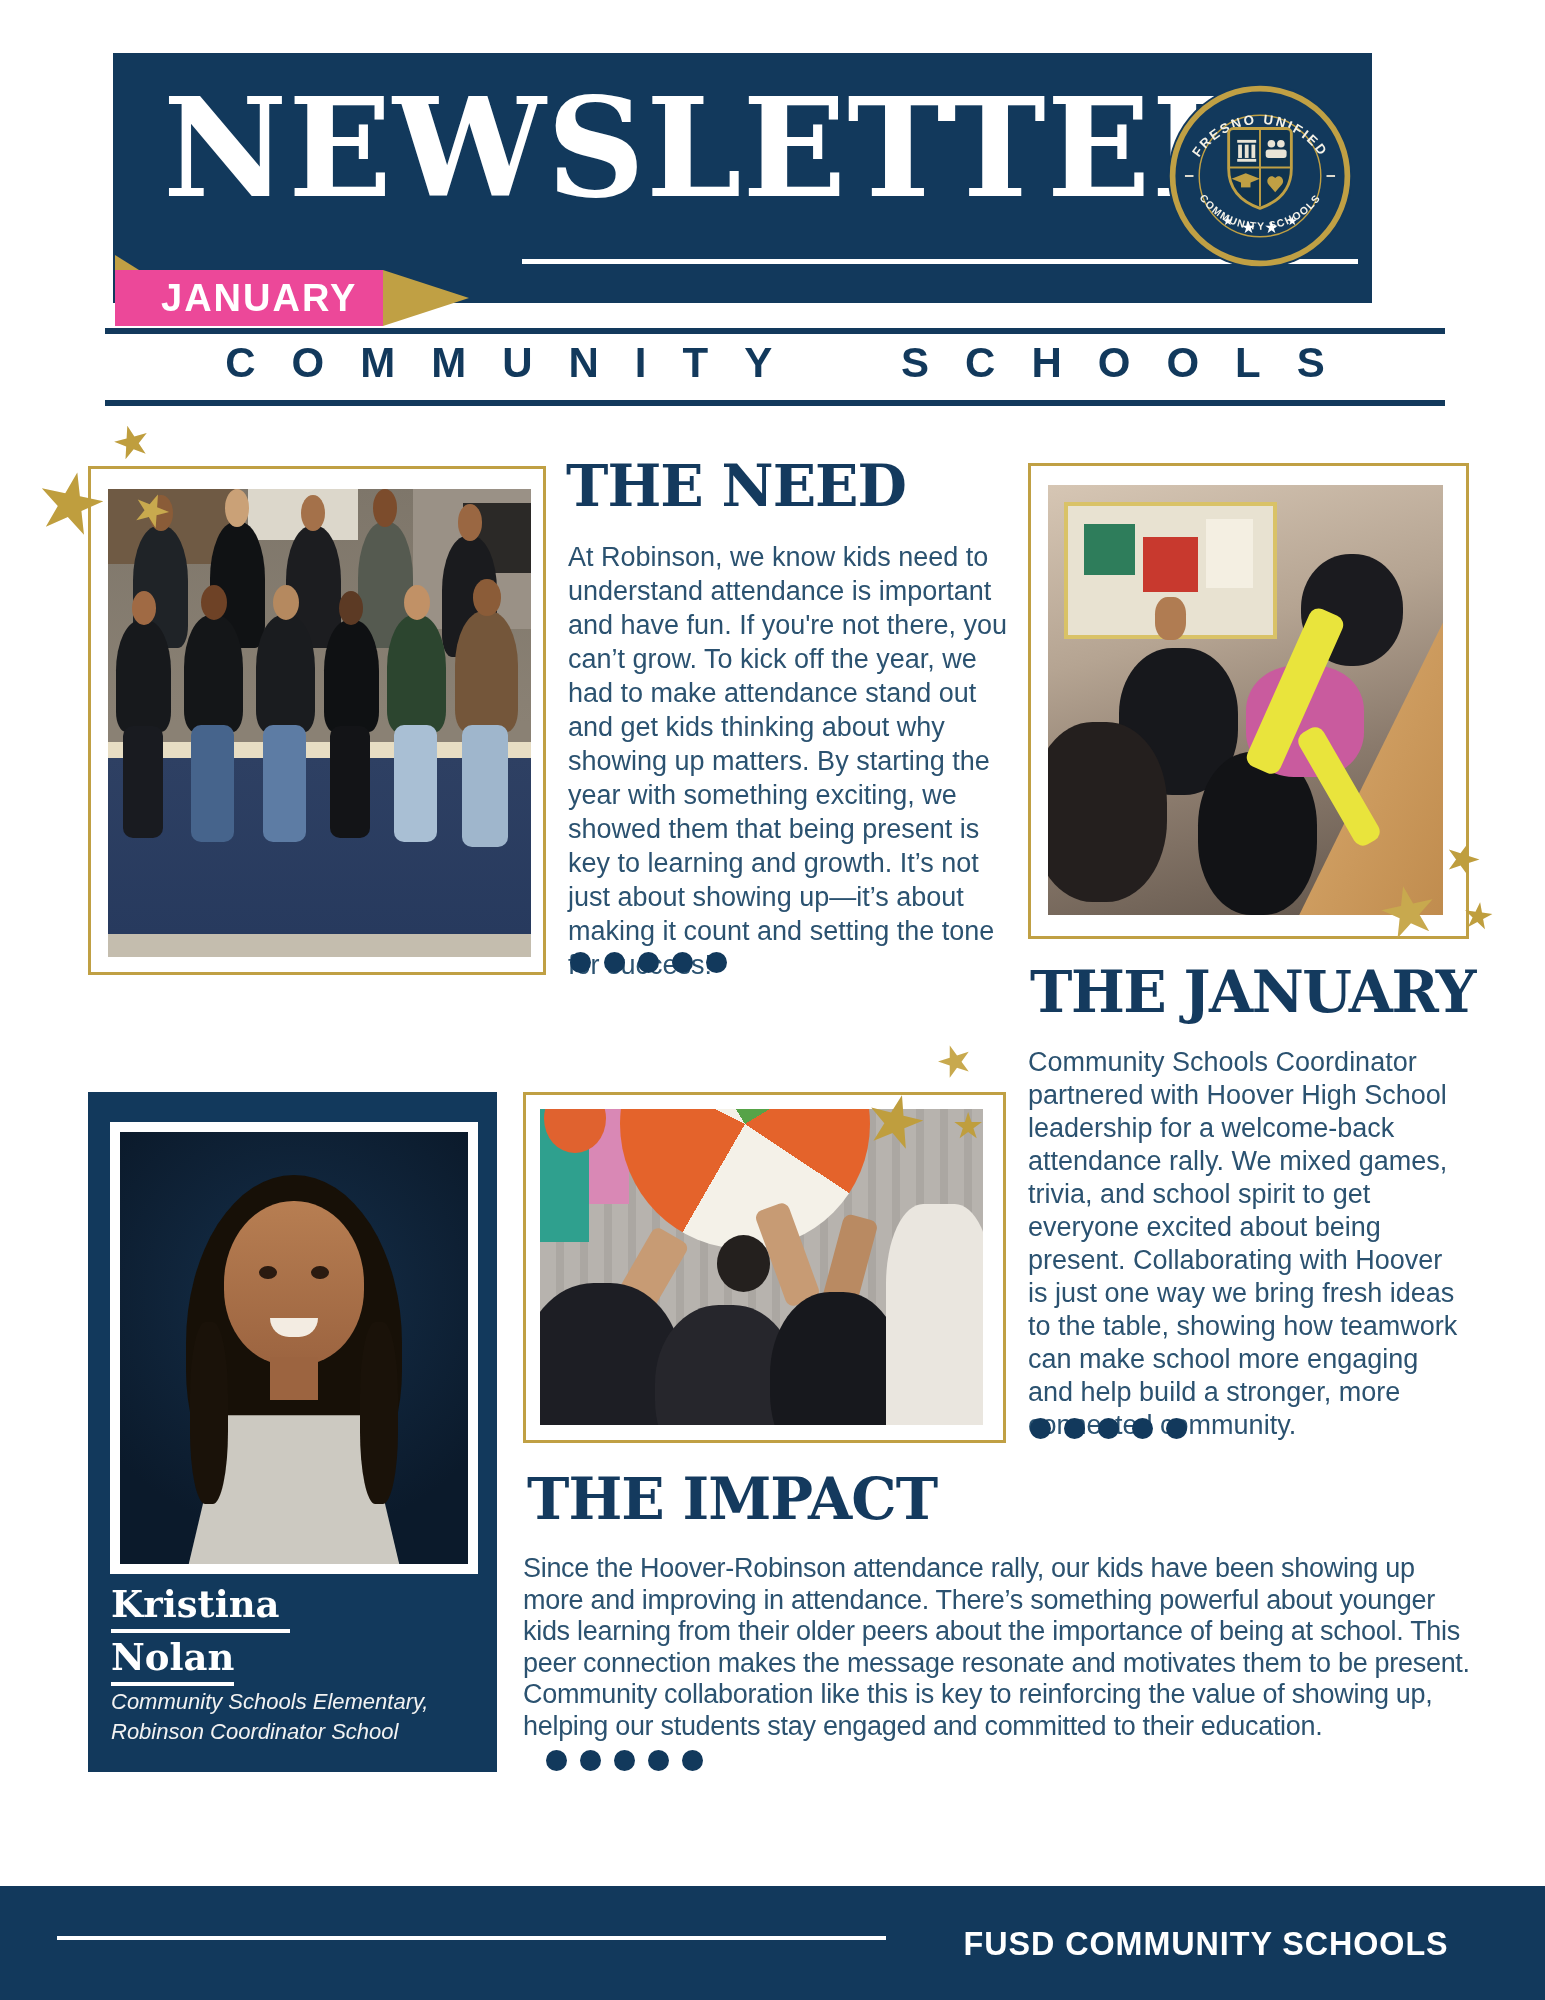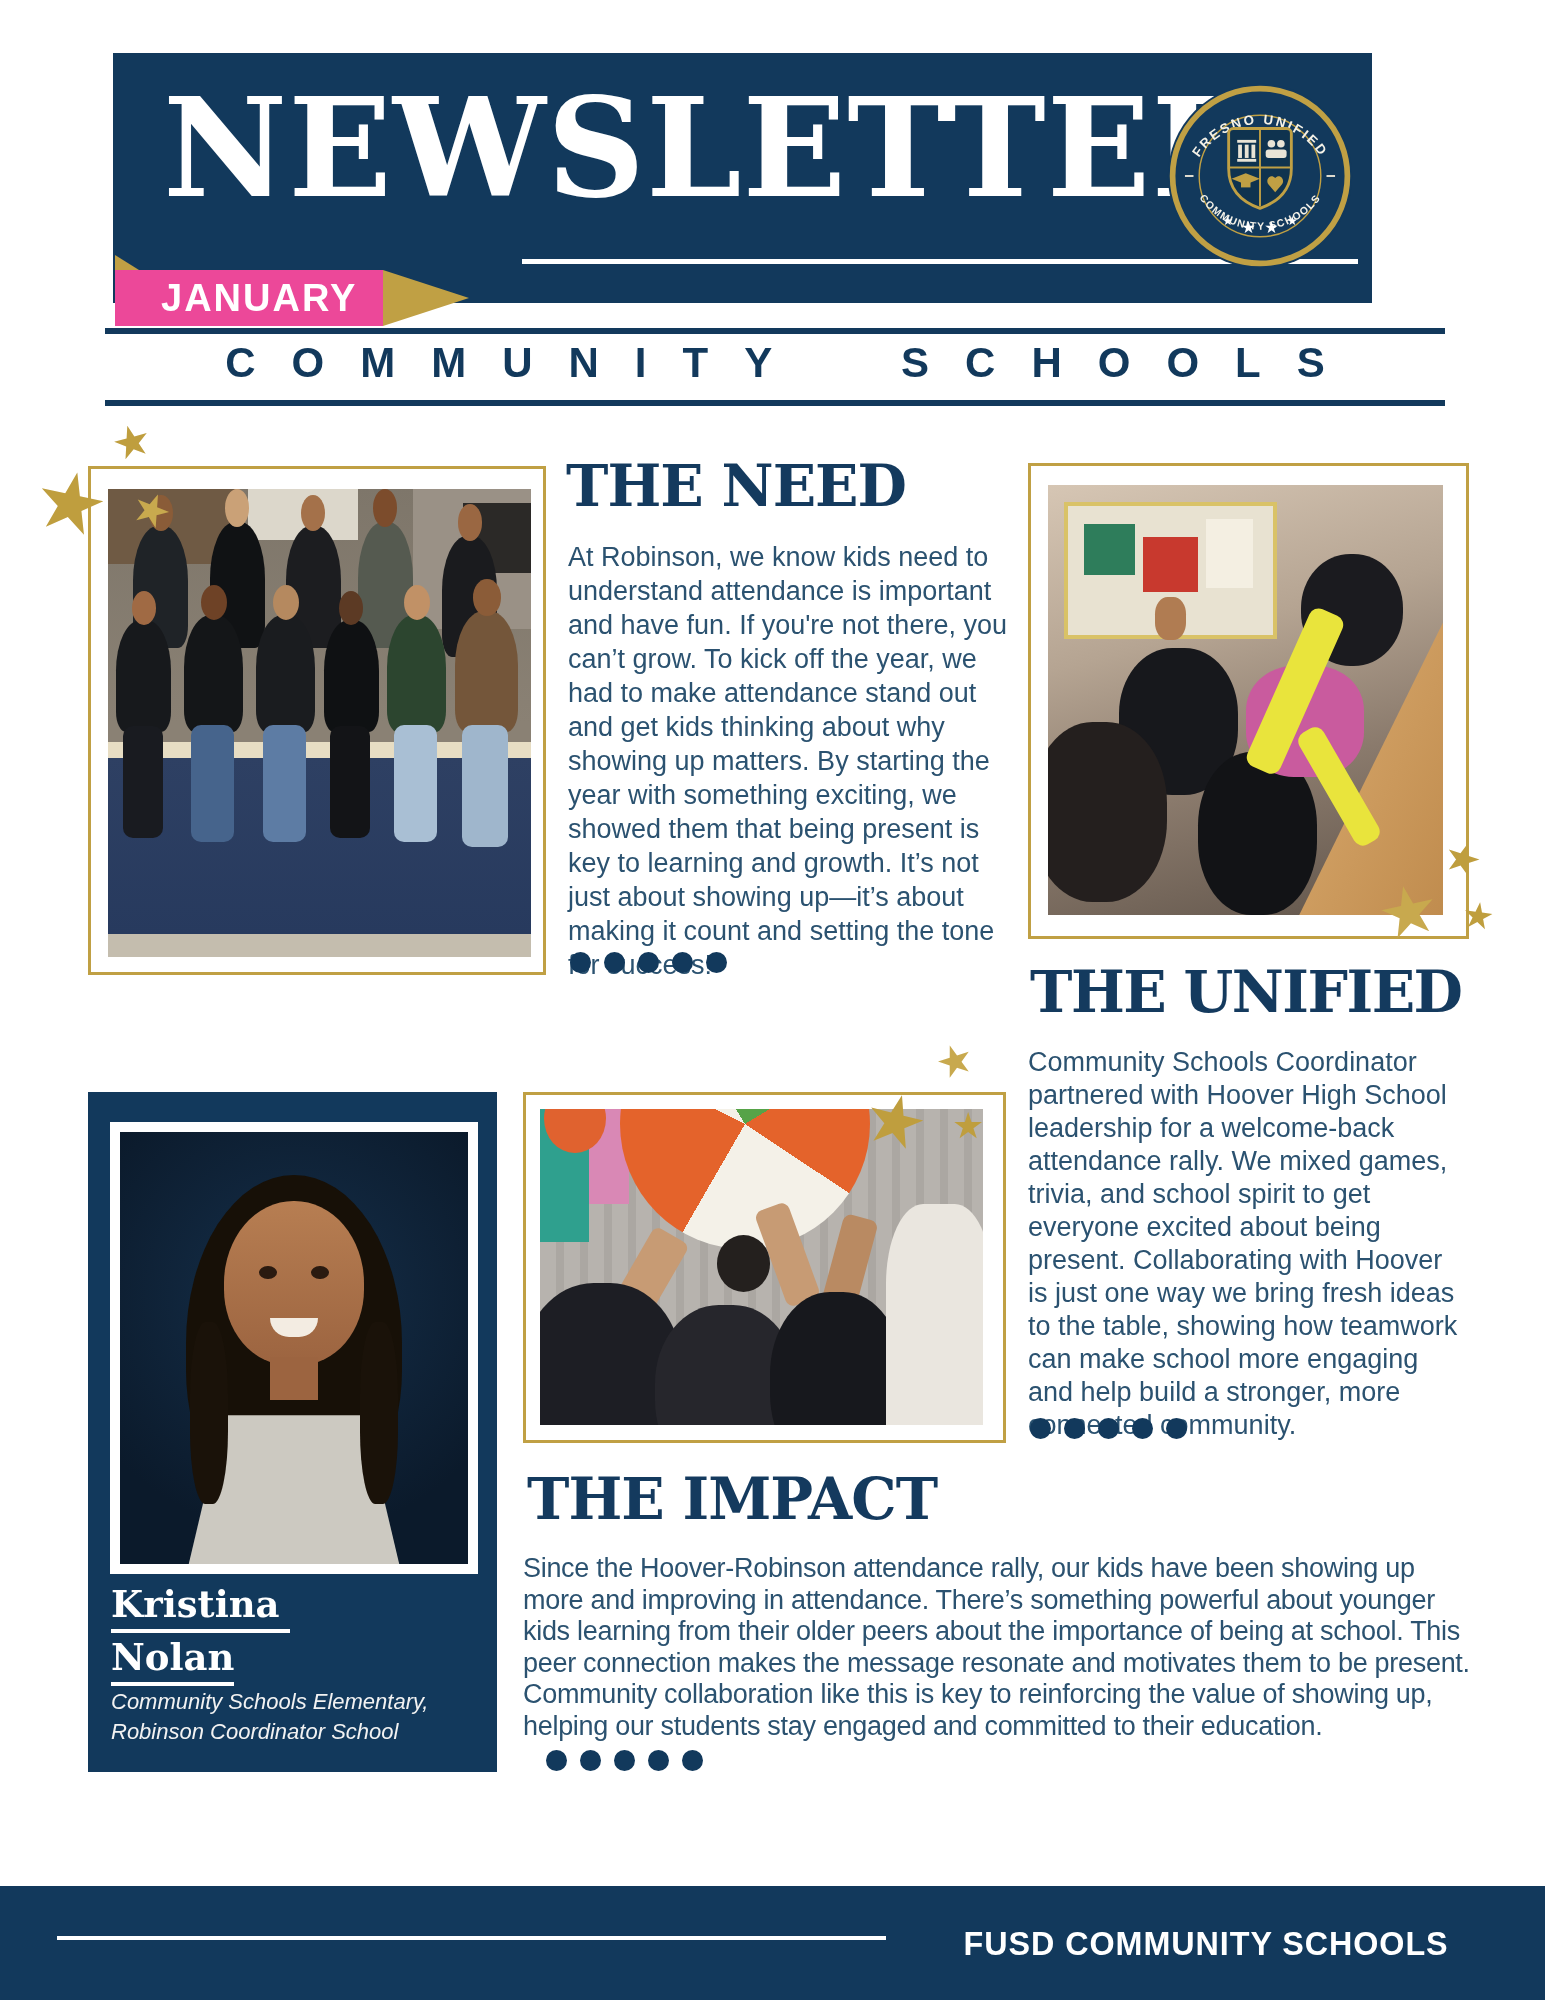--- a/index.html
+++ b/index.html
@@ -190,21 +190,21 @@
     <div class="blob" style="left:64%;top:16%;width:26%;height:26%;background:#1b1b1f;border-radius:48%;"></div>
     <div class="blob" style="left:50%;top:42%;width:30%;height:26%;background:#c95b9e;border-radius:40%;"></div>
     <div class="blob" style="left:58%;top:28%;width:9%;height:40%;background:#e9e43c;border-radius:10px;transform:rotate(24deg);"></div>
     <div class="blob" style="left:70%;top:55%;width:7%;height:30%;background:#e9e43c;border-radius:10px;transform:rotate(-30deg);"></div>
     <div class="blob" style="left:27%;top:26%;width:8%;height:10%;background:#b07c52;border-radius:40%;"></div>
   </div>
   <span class="star" style="left:1444px;top:838px;font-size:42px;transform:rotate(18deg);">★</span>
   <span class="star" style="left:1378px;top:878px;font-size:68px;transform:rotate(-12deg);color:#c8a94e;">★</span>
   <span class="star" style="left:1462px;top:898px;font-size:36px;transform:rotate(8deg);">★</span>
 
-  <div class="sec-title" style="left:1030px;top:958px;letter-spacing:-1.5px;">THE UNIFIED</div>
+  <div class="sec-title" style="left:1030px;top:958px;letter-spacing:-1.5px;">THE JANUARY</div>
   <div class="sec-body" style="left:1028px;top:1046px;width:438px;line-height:33px;">Community Schools Coordinator partnered with Hoover High School leadership for a welcome-back attendance rally. We mixed games, trivia, and school spirit to get everyone excited about being present. Collaborating with Hoover is just one way we bring fresh ideas to the table, showing how teamwork can make school more engaging and help build a stronger, more connected community.</div>
   <div class="dots" style="left:1030px;top:1418px;">
     <span></span>
       <span></span>
       <span></span>
       <span></span>
       <span></span>
   </div>
 
   <div class="gframe" style="left:523px;top:1092px;width:477px;height:345px;"></div>

